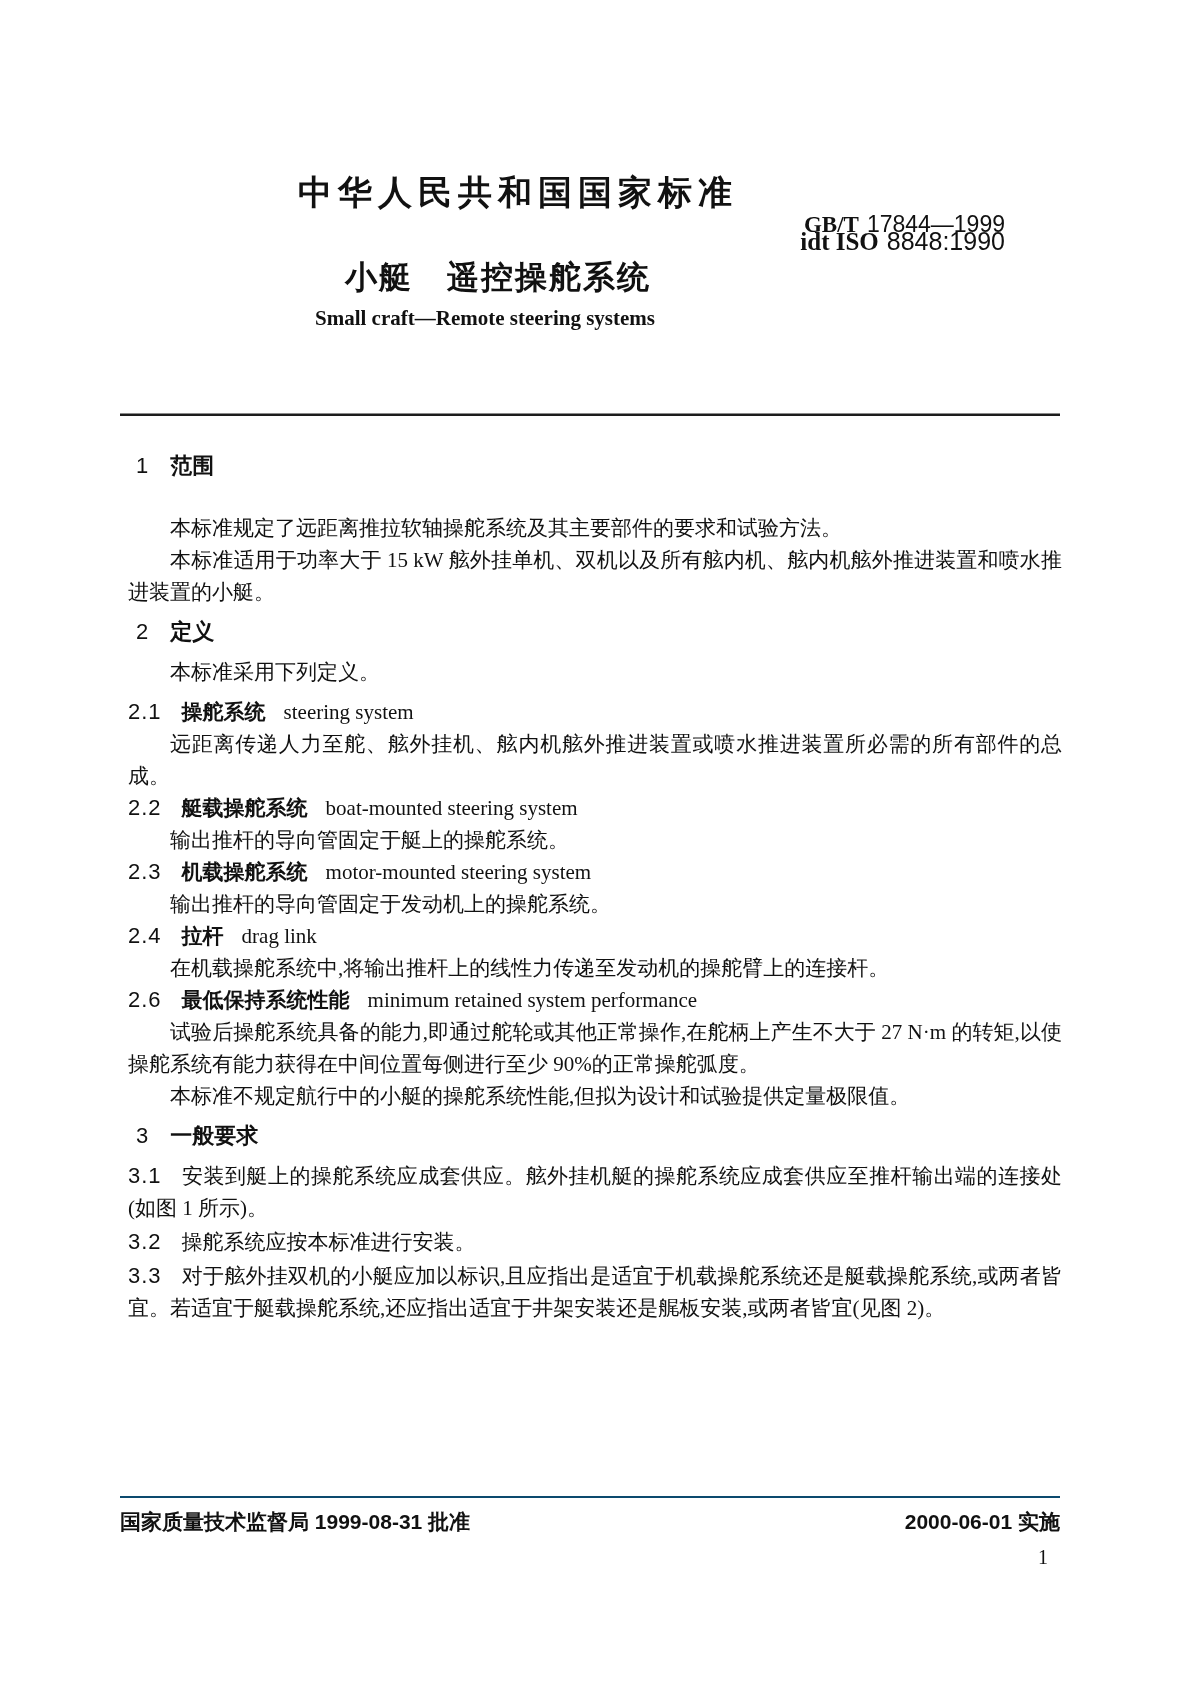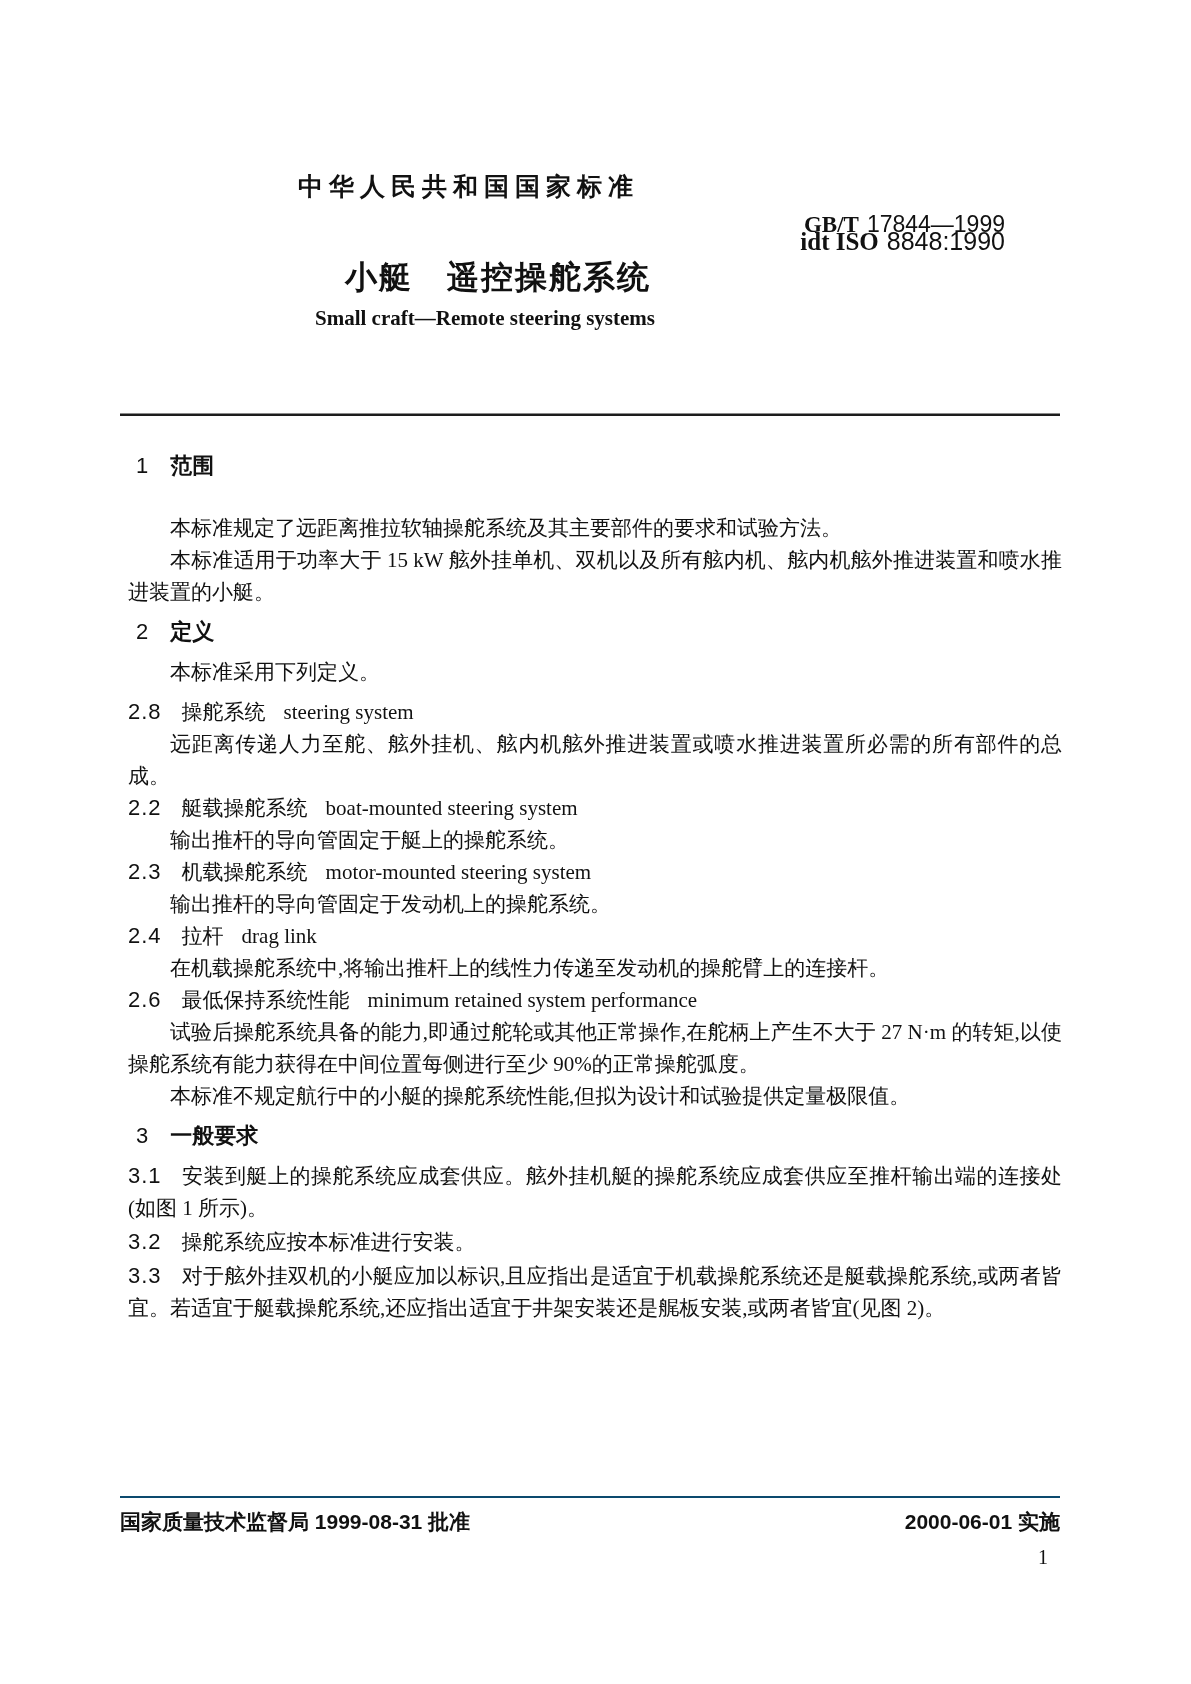--- a/index.html
+++ b/index.html
@@ -13,21 +13,21 @@
     font-family: "Liberation Serif", "DejaVu Serif", serif;
     overflow: hidden;
   }
 
   
   .std-label {
     position: absolute;
     top: 170px; left: 298px;
     font-family: "Liberation Sans", "DejaVu Sans", sans-serif;
     font-weight: bold;
-    font-size: 25px;
+    font-size: 34px;
     letter-spacing: 6px;
     white-space: nowrap;
   }
   .std-codes {
     position: absolute;
     top: 216px; right: 186px;
     text-align: right;
     line-height: 17px;
     white-space: nowrap;
   }
@@ -88,21 +88,21 @@
   .intro-para { margin-top: 6px; }
   .defs { margin-top: 8px; }
   .clause-num {
     font-family: "Liberation Sans", "DejaVu Sans", sans-serif;
     font-size: 22px;
     margin-right: 20px;
     letter-spacing: 1px;
   }
   .def-term .term-zh {
     font-family: "Liberation Sans", "DejaVu Sans", sans-serif;
-    font-weight: normal;
+    font-weight: bold;
     margin-top: 34px;
   }
   .def-term .term-en { margin-left: 18px; }
   .clauses { margin-top: 6px; }
   .clause + .clause { margin-top: 2px; }
 
   
   .footer {
     position: absolute;
     top: 1496px; left: 120px; width: 940px;
@@ -152,21 +152,21 @@
 
     <h2 class="sec sec-2">
       <span class="sec-num">2</span><span class="sec-title">定义</span>
     </h2>
     <p class="indent intro-para">本标准采用下列定义。</p>
 
     <div class="defs">
 
       <div class="def">
         <p class="def-term">
-          <span class="clause-num">2.8</span><span class="term-zh">操舵系统</span><span class="term-en">steering system</span>
+          <span class="clause-num">2.1</span><span class="term-zh">操舵系统</span><span class="term-en">steering system</span>
         </p>
         <p class="indent">远距离传递人力至舵、舷外挂机、舷内机舷外推进装置或喷水推进装置所必需的所有部件的总成。</p>
       </div>
 
       <div class="def">
         <p class="def-term">
           <span class="clause-num">2.2</span><span class="term-zh">艇载操舵系统</span><span class="term-en">boat-mounted steering system</span>
         </p>
         <p class="indent">输出推杆的导向管固定于艇上的操舵系统。</p>
       </div>

